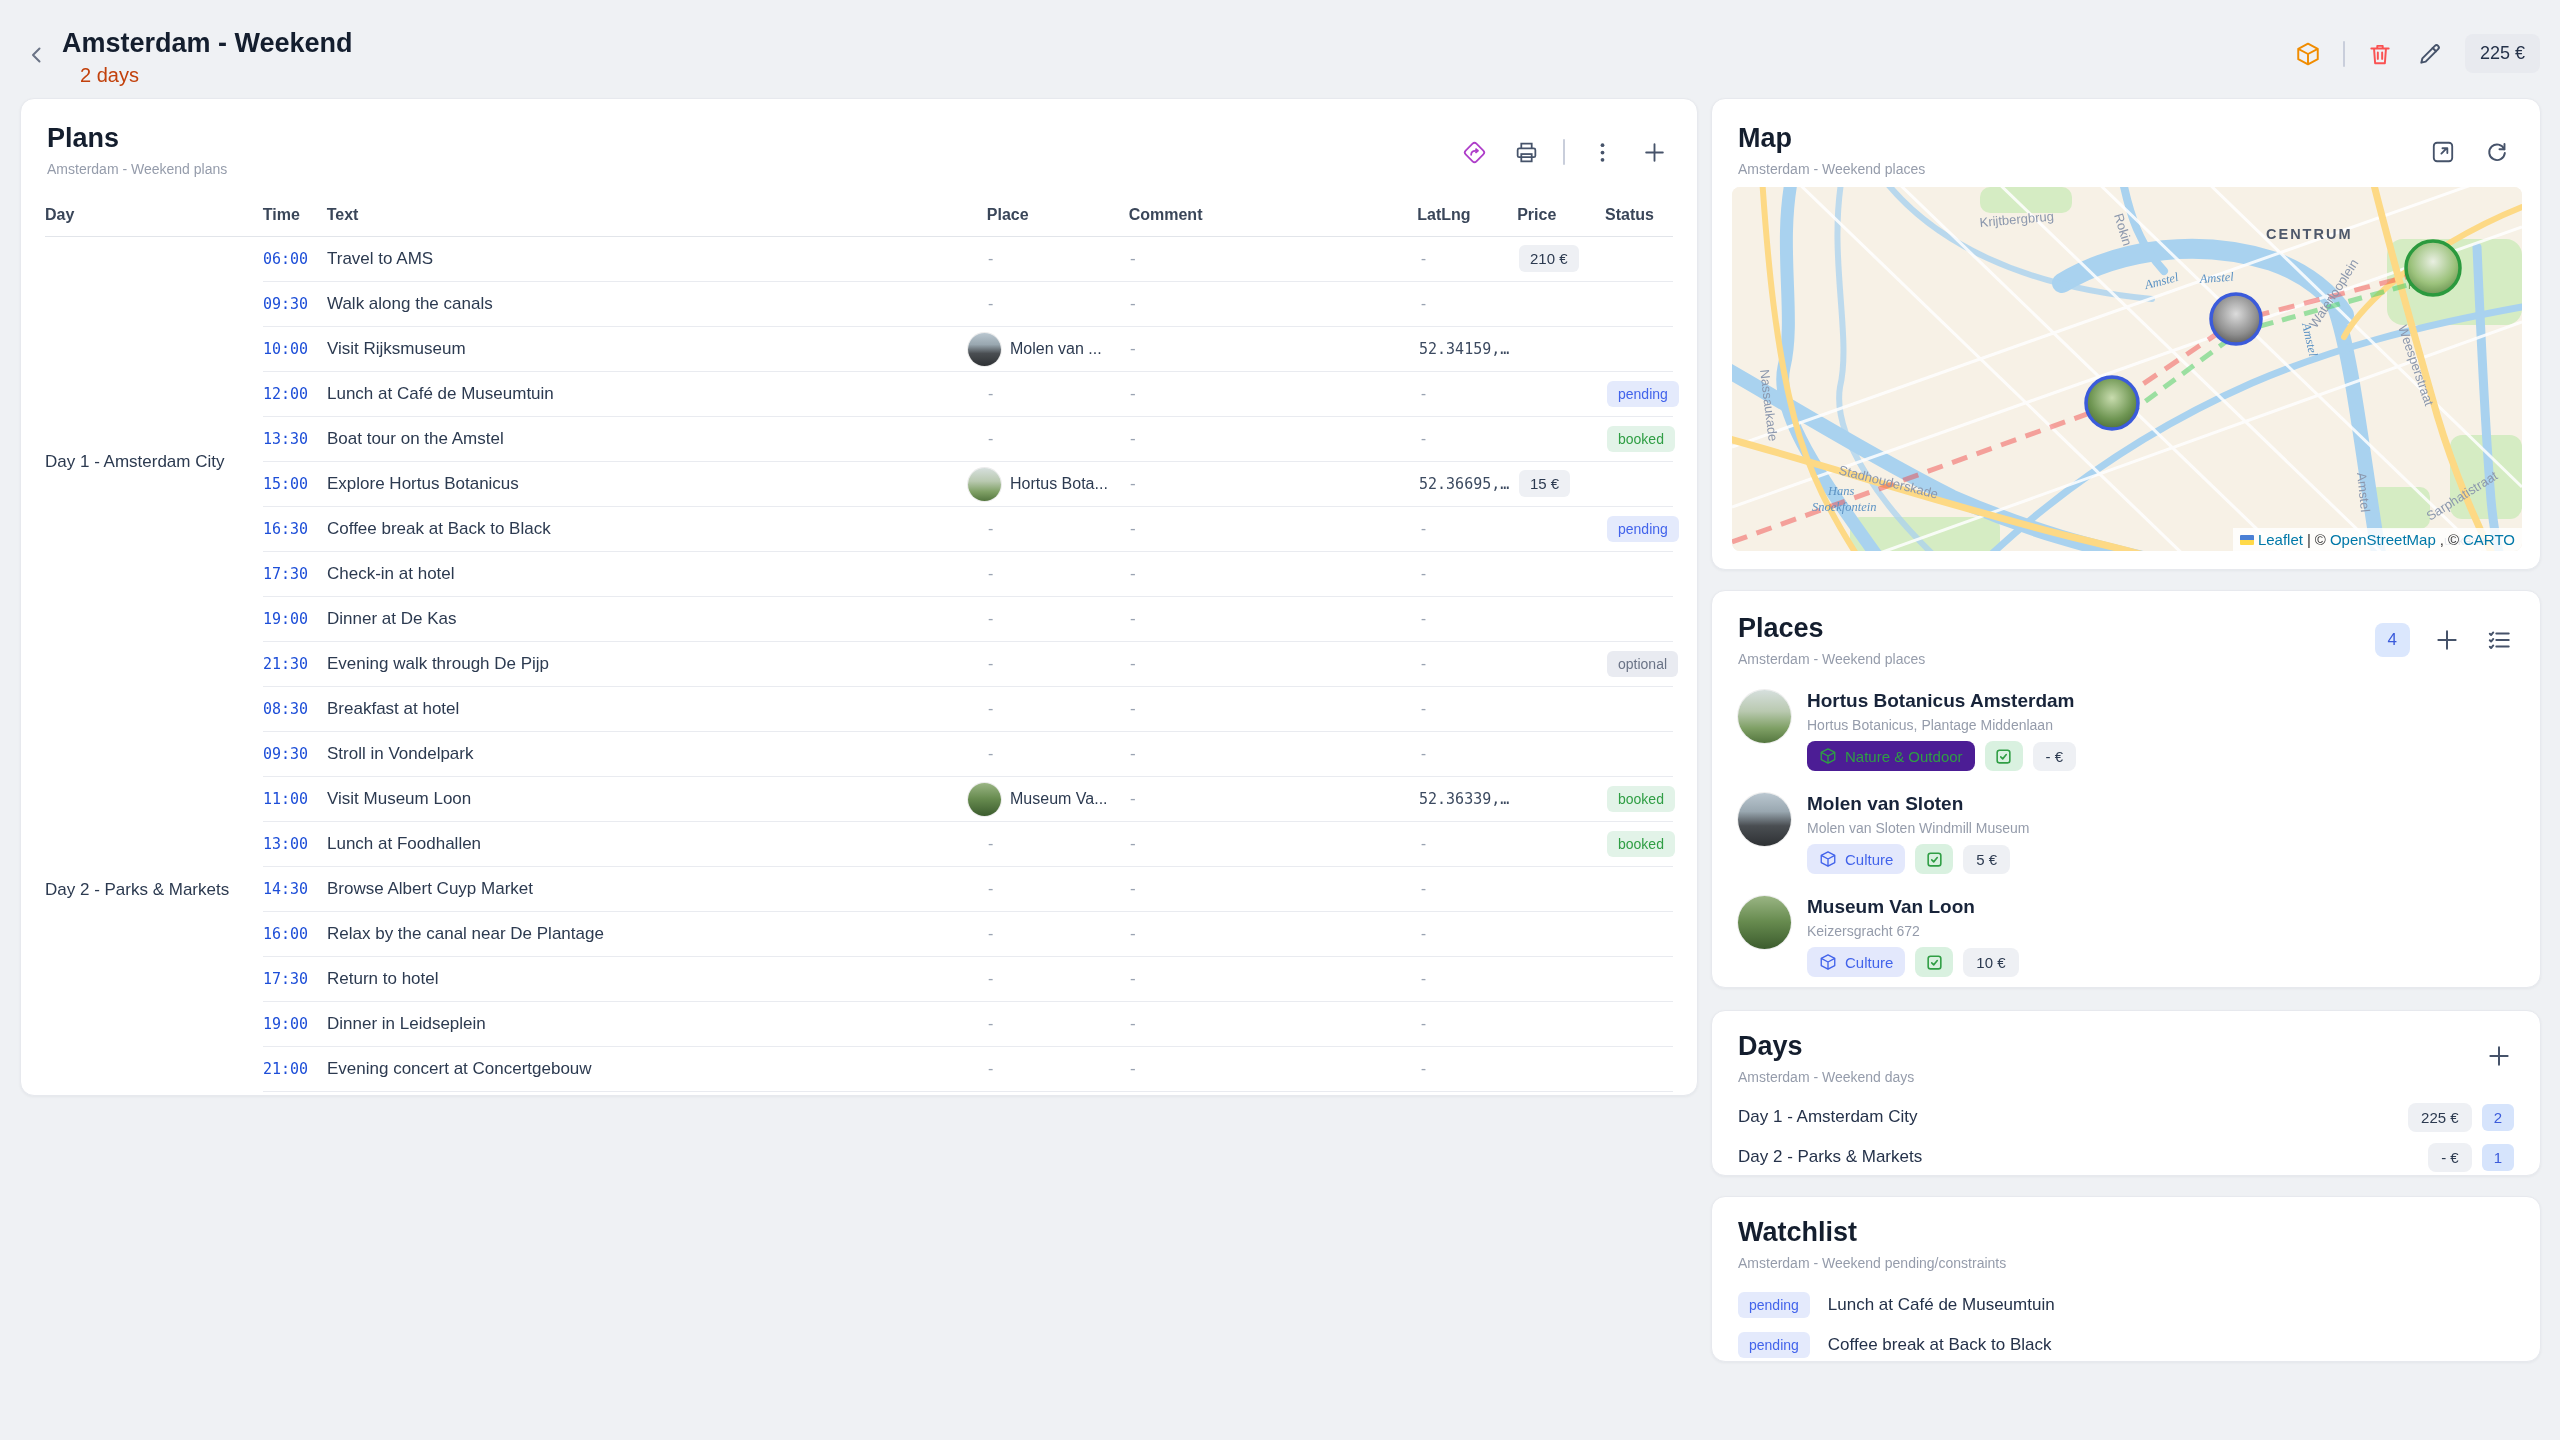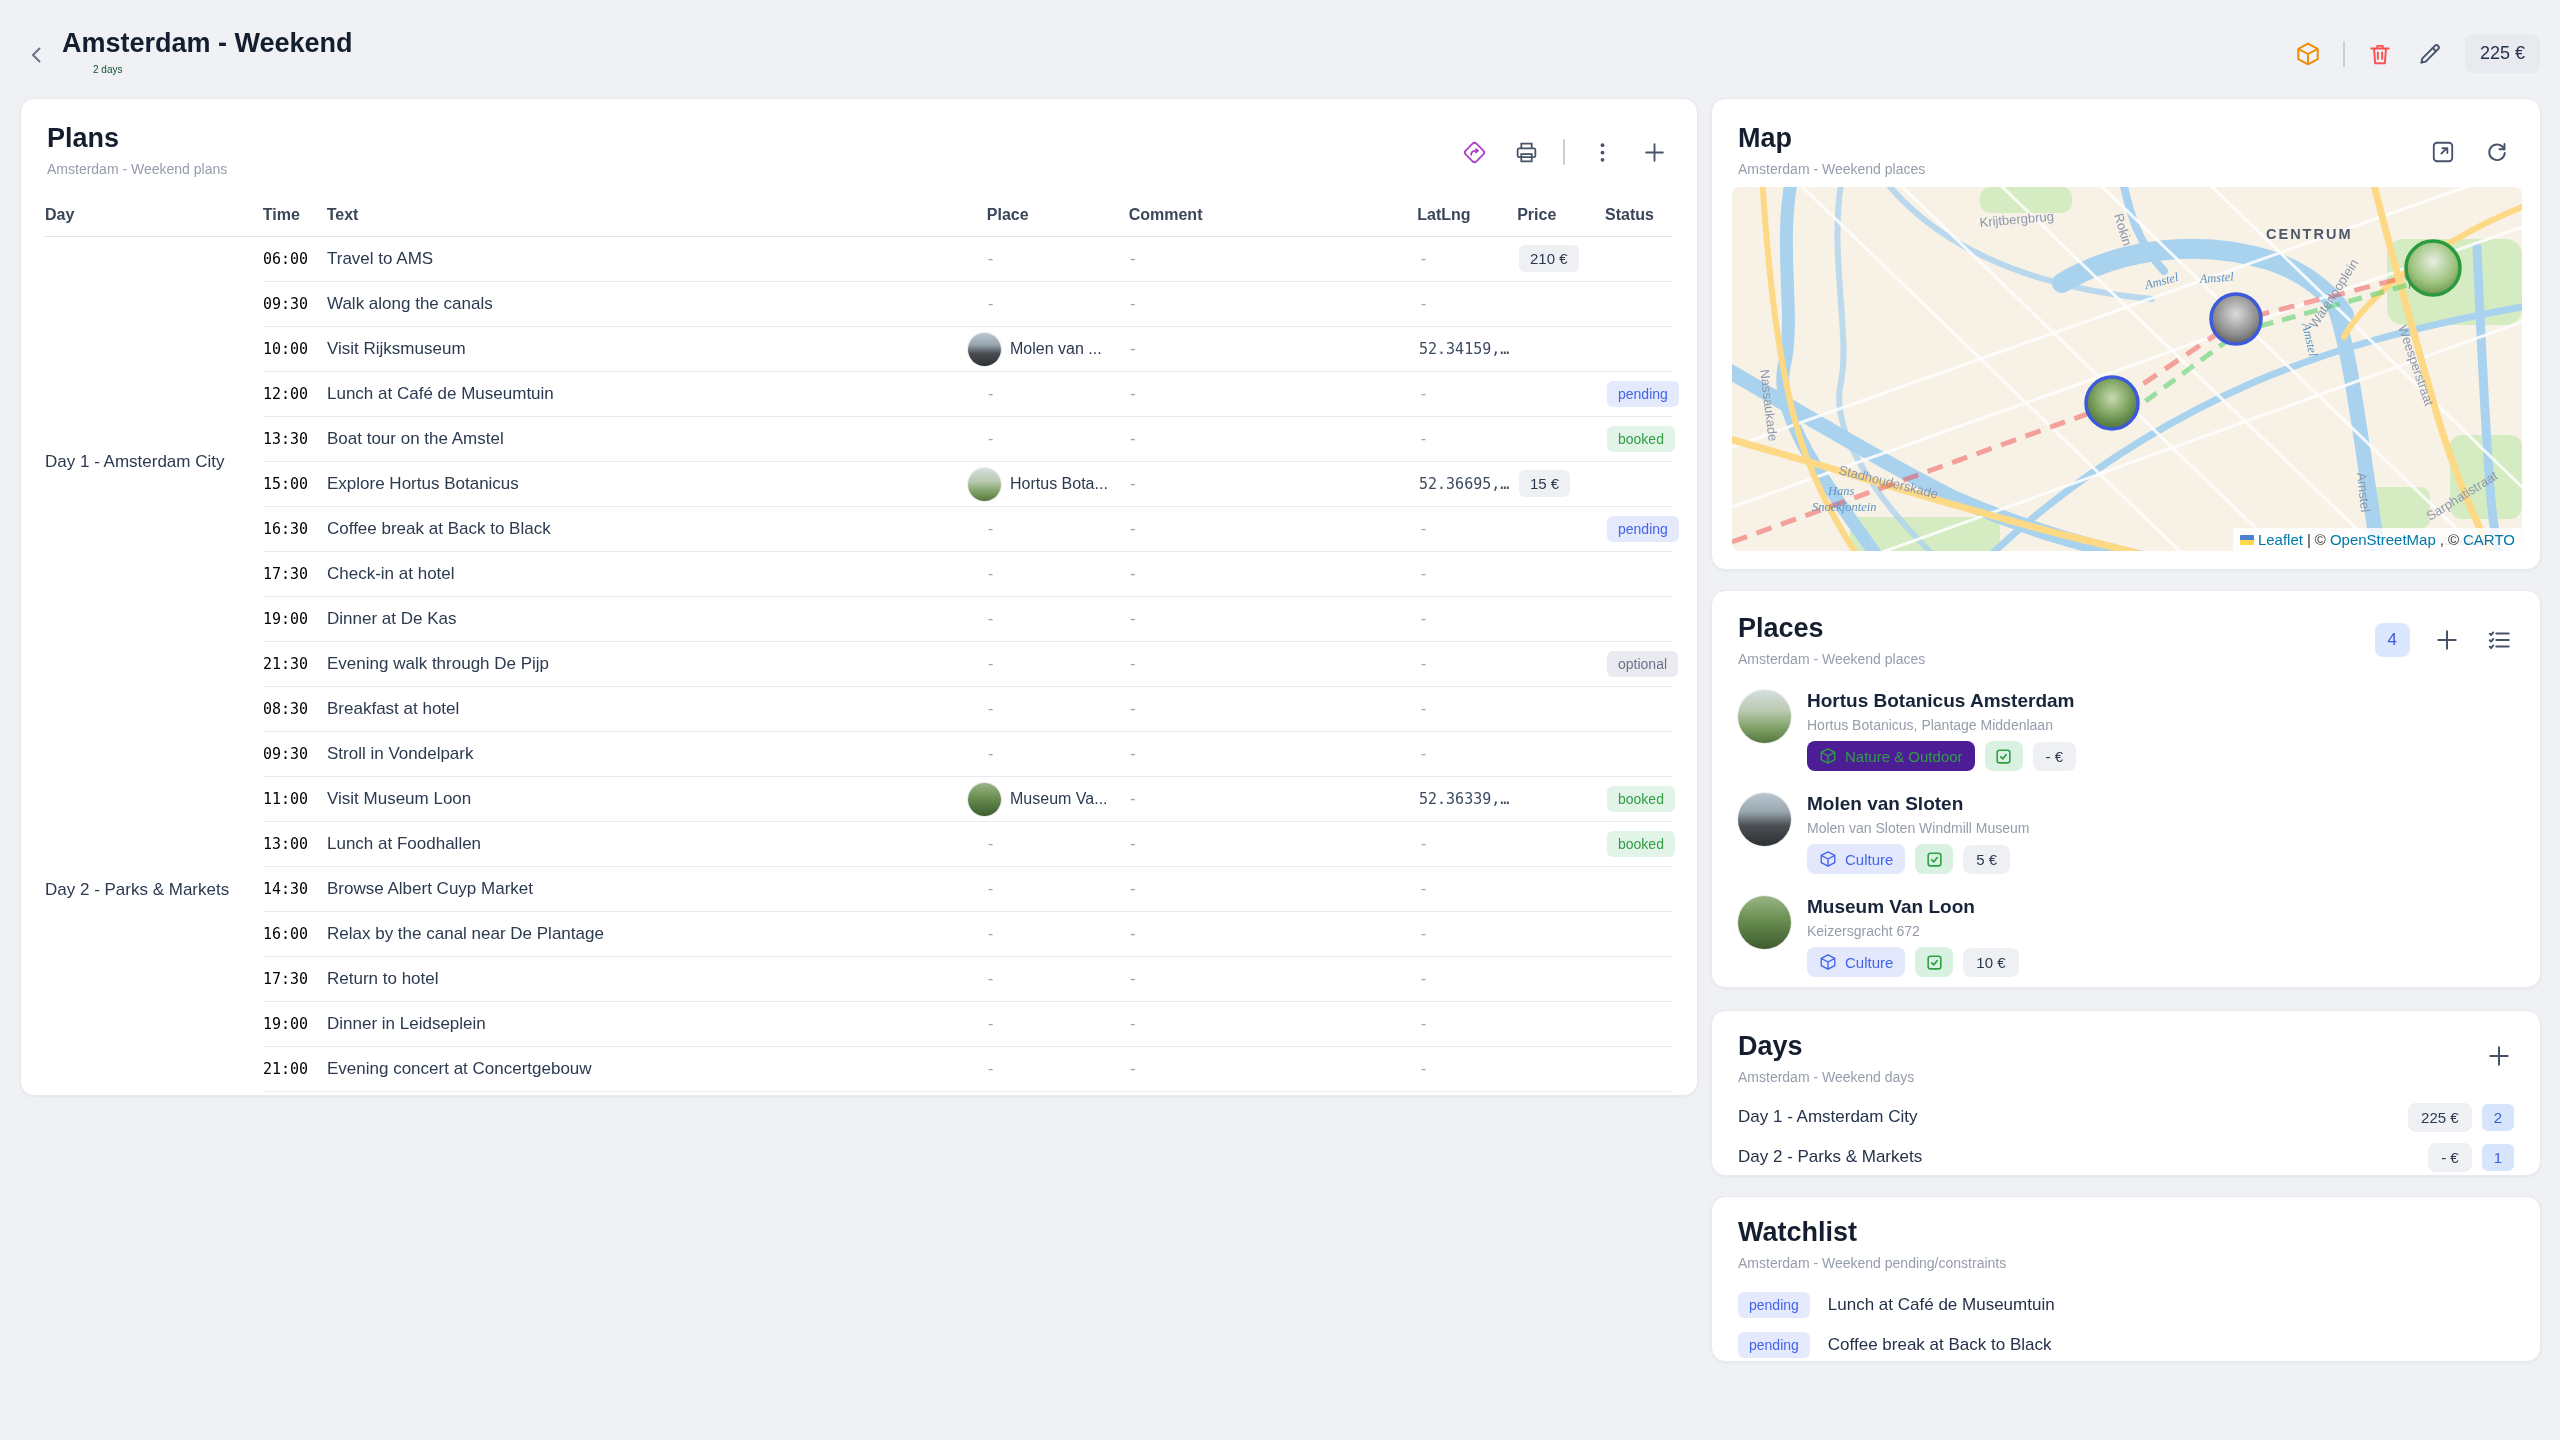--- a/index.html
+++ b/index.html
@@ -3,21 +3,21 @@
 <meta charset="utf-8">
 <style>
   * { box-sizing: border-box; margin: 0; padding: 0; }
   body { background:#eff1f4; font-family:"Liberation Sans",sans-serif; color:#22304a; }
   .page { position:relative; width:2560px; height:1440px; overflow:hidden; background:#eff1f4; }
 
   
   .topbar { position:absolute; left:0; top:0; width:100%; height:92px; }
   .back-btn { position:absolute; left:20px; top:38px; width:34px; height:34px; display:flex; align-items:center; justify-content:center; color:#6a7385; cursor:pointer; }
   .page-title { position:absolute; left:62px; top:28px; font-size:27px; font-weight:700; color:#141e2e; }
-  .page-sub { position:absolute; left:93px; top:64px; font-size:10px; color:#14532d; }
+  .page-sub { position:absolute; left:80px; top:64px; font-size:20px; color:#c2410c; }
   .topbar-right { position:absolute; right:20px; top:34px; display:flex; align-items:center; gap:20px; }
   .tb-icon { width:30px; height:30px; display:flex; align-items:center; justify-content:center; cursor:pointer; }
   .tb-icon svg { width:26px; height:26px; }
   .i-orange { color:#f08c00; } .i-red { color:#fa5252; } .i-dark { color:#46536a; }
   .v-div { width:2px; height:26px; background:#c9cedb; border-radius:1px; }
   .total-badge { background:#e8eaef; border-radius:8px; padding:9px 15px; font-size:18px; color:#25324a; }
 
   
   .panel { position:absolute; background:#fff; border:1px solid #e7e9ee; border-radius:14px; box-shadow:0 1px 3px rgba(25,35,55,.05); overflow:hidden; }
   .panel-title { font-size:27px; font-weight:700; color:#141e2e; }
@@ -32,21 +32,21 @@
 
   .table { margin:16px 24px 0; }
   .thead { display:flex; align-items:center; height:44px; border-bottom:1px solid #e2e5ea; font-weight:700; font-size:16px; color:#3a4659; }
   .col-day{width:218px;} .col-time{width:64px;} .col-text{width:661px;} .col-place{width:142px;}
   .col-comment{width:289px;} .col-latlng{width:100px;} .col-price{width:88px;} .col-status{width:68px;}
 
   .plan-group { display:flex; }
   .day-cell { width:218px; flex:none; display:flex; align-items:center; font-size:17px; color:#2c3a50; }
   .rows { flex:1; min-width:0; }
   .plan-row { display:flex; align-items:center; height:45px; border-bottom:1px solid #e9ebf0; font-size:17px; color:#2c3a50; }
-  .c-time { width:64px; flex:none; font-family:"DejaVu Sans Mono",monospace; font-size:15px; color:#000000; }
+  .c-time { width:64px; flex:none; font-family:"DejaVu Sans Mono",monospace; font-size:15px; color:#1d4ed8; }
   .c-text { width:661px; flex:none; white-space:nowrap; overflow:hidden; }
   .c-place { width:142px; flex:none; display:flex; align-items:center; font-size:16px; white-space:nowrap; }
   .row-avatar { width:33px; height:33px; border-radius:50%; flex:none; margin-left:-20px; margin-right:9px; box-shadow:0 0 0 1px rgba(0,0,0,.08); }
   .c-comment { width:289px; flex:none; } .c-latlng { width:100px; flex:none; font-family:"DejaVu Sans Mono",monospace; font-size:15px; color:#3c4a60; }
   .c-price { width:88px; flex:none; } .c-status { width:68px; flex:none; }
   .dash { color:#9aa3b2; }
   .price-badge { background:#eef0f4; border-radius:6px; padding:5px 11px; font-size:15px; color:#2c3a50; white-space:nowrap; }
   .status-badge { border-radius:6px; padding:5px 11px; font-size:14px; font-weight:500; white-space:nowrap; }
   .st-pending { background:#e4eafc; color:#4263eb; }
   .st-booked { background:#e2f3e8; color:#2f9e44; }

